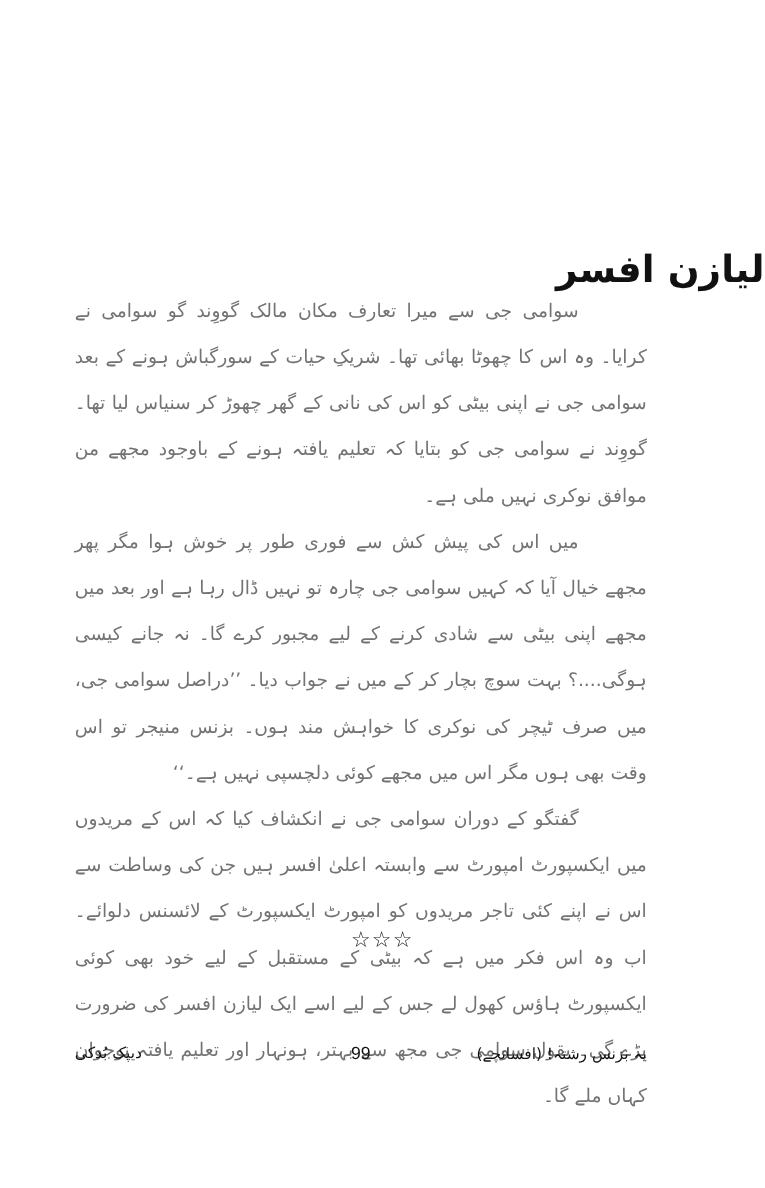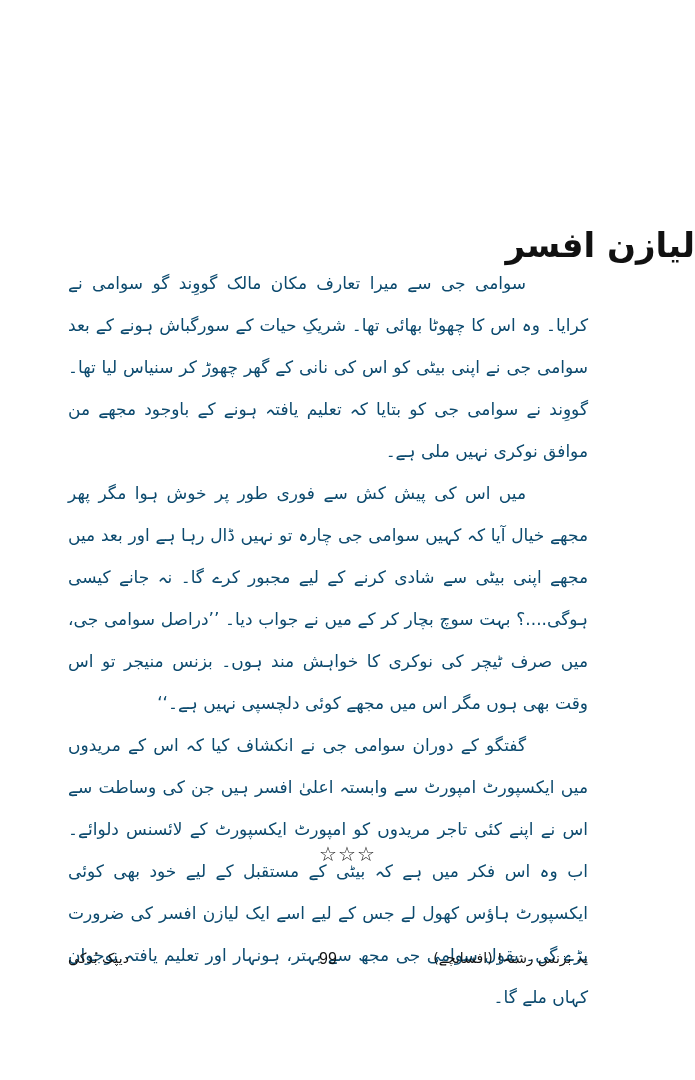--- a/index.html
+++ b/index.html
@@ -40,21 +40,21 @@
       position: absolute;
       top: 262px;
       left: 68px;
       width: 520px;
       direction: rtl;
       text-align: justify;
       text-align-last: right;
       font-family: "DejaVu Sans", sans-serif;
       font-size: 17px;
       line-height: 42px;
-      color: #0c4a6e;
+      color: #737373;
     }
     .body-text p {
       margin: 0;
       text-indent: 62px;
     }
     .separator {
       position: absolute;
       top: 842px;
       left: 0;
       width: 695px;

